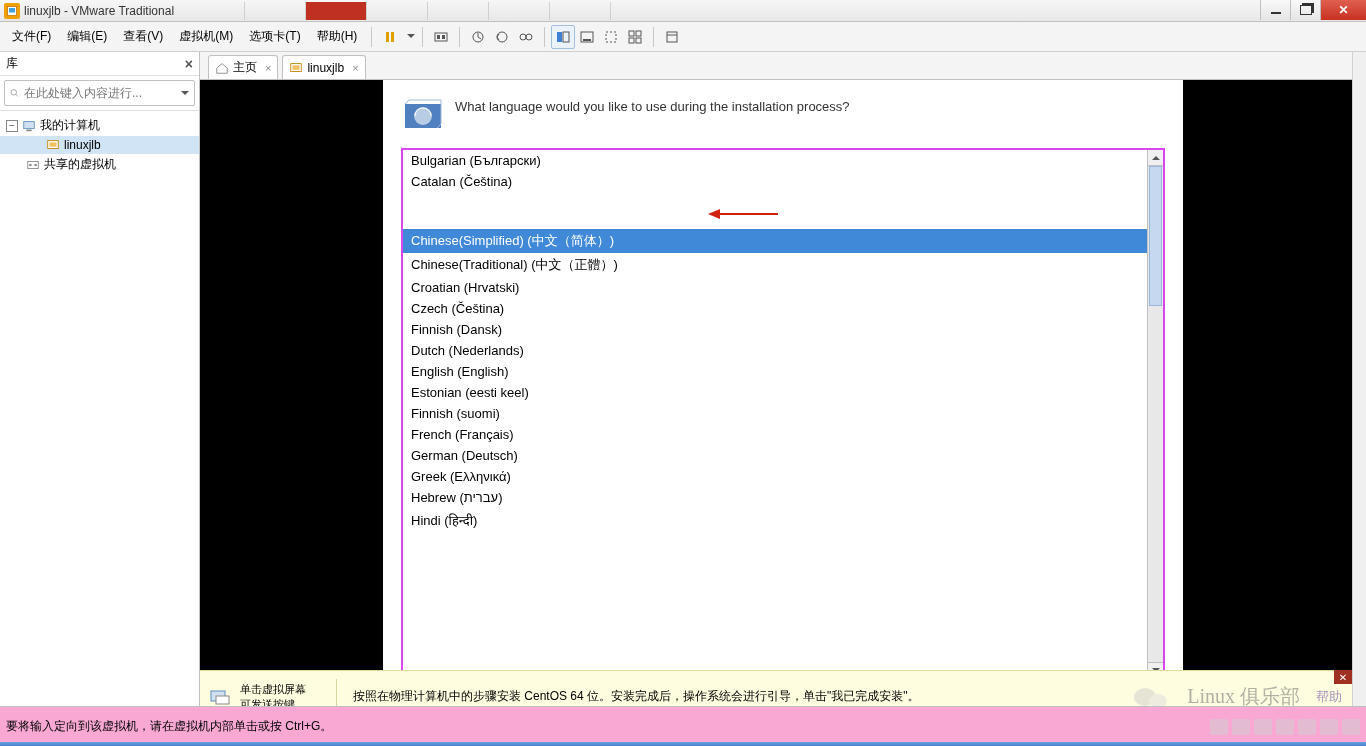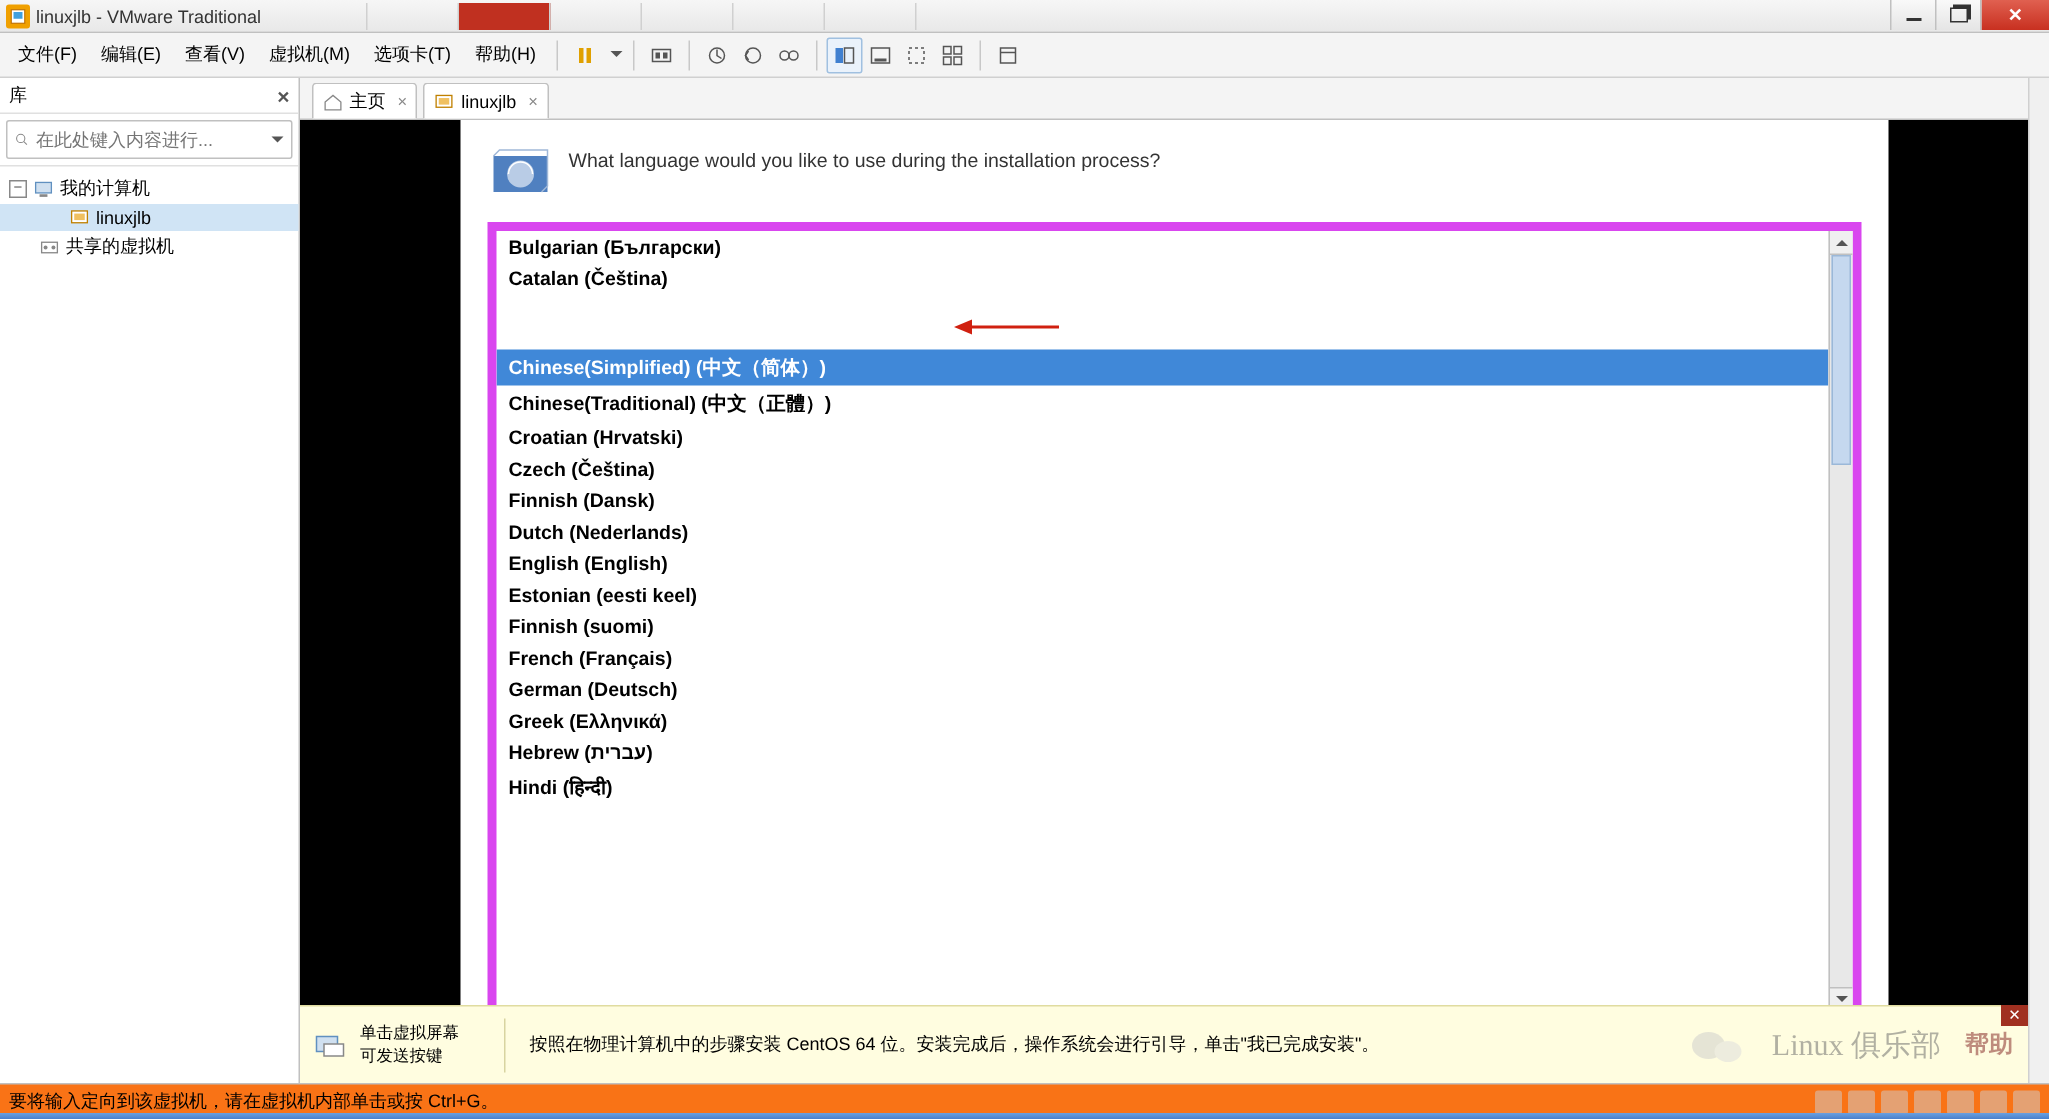--- a/index.html
+++ b/index.html
@@ -49,26 +49,26 @@
 .tree-indent { width: 16px; }
 
 
 .content { flex: 1; display: flex; flex-direction: column; background: #86efac; position: relative; }
 .tabs-row { height: 28px; background: #f4f4f4; display: flex; align-items: flex-end; padding: 0 8px; gap: 4px; border-bottom: 1px solid #c0c0c0; }
 .tab { height: 24px; background: #fff; border: 1px solid #c0c0c0; border-bottom: none; border-radius: 3px 3px 0 0; display: flex; align-items: center; padding: 0 6px; gap: 4px; font-size: 12px; }
 .tab .tab-icon { width: 14px; height: 14px; }
 .tab .tab-x { font-size: 11px; color: #888; margin-left: 4px; cursor: pointer; }
 
 .vm-viewport { flex: 1; background: #000; display: flex; justify-content: center; position: relative; }
-.installer { width: 952px; background: #fff; display: flex; flex-direction: column; }
+.installer { width: 800px; background: #fff; display: flex; flex-direction: column; }
 .installer-header { display: flex; align-items: flex-start; padding: 18px 20px 10px 20px; gap: 12px; }
 .installer-logo { width: 40px; height: 40px; }
 .installer-title { font-size: 13px; color: #333; line-height: 1.4; }
 
-.lang-list-wrap { flex: 1; margin: 0 18px 10px 18px; border: 6px solid #d946ef; display: flex; position: relative; font-weight: bold; }
+.lang-list-wrap { flex: 1; margin: 0 18px 10px 18px; border: 2px solid #d946ef; display: flex; position: relative; }
 .lang-list { flex: 1; overflow: hidden; font-size: 13px; }
 .lang-item { padding: 3px 8px; cursor: default; }
 .lang-item.selected { background: #4088d8; color: #fff; margin-top: 37px; }
 .lang-scroll { width: 16px; background: #e8e8e8; border-left: 1px solid #c0c0c0; display: flex; flex-direction: column; }
 .lang-scroll .sb-btn { height: 16px; display: flex; align-items: center; justify-content: center; background: #f0f0f0; border-bottom: 1px solid #c0c0c0; }
 .lang-scroll .sb-btn:last-child { border-top: 1px solid #c0c0c0; border-bottom: none; }
 .lang-scroll .sb-btn::before { content: ""; border: 4px solid transparent; }
 .lang-scroll .sb-btn.up::before { border-bottom-color: #555; margin-bottom: 3px; }
 .lang-scroll .sb-btn.down::before { border-top-color: #555; margin-top: 3px; }
 .lang-scroll .sb-track { flex: 1; position: relative; }
@@ -85,21 +85,21 @@
 .hint-bar { position: absolute; left: 200px; right: 14px; bottom: 24px; top: auto; height: 52px; background: #fffde0; border-top: 1px solid #e0dca0; display: flex; align-items: center; padding: 0 10px; font-size: 12px; gap: 10px; }
 .hint-icon { width: 20px; height: 16px; }
 .hint-text-block { display: flex; flex-direction: column; line-height: 1.3; font-size: 11px; width: 80px; }
 .hint-sep { width: 1px; height: 36px; background: #d8d4a0; margin: 0 6px; }
 .hint-main { flex: 1; }
 .hint-right { position: absolute; right: 10px; display: flex; align-items: center; gap: 16px; opacity: 0.5;}
 .hint-right-text { font-size: 20px; color: #666; font-family: "KaiTi", serif; }
 .hint-close { position: absolute; right: 0; top: -1px; width: 18px; height: 14px; background: #a03020; color: #fff; font-size: 10px; display: flex; align-items: center; justify-content: center; cursor: pointer; }
 
 
-.statusbar { position: absolute; left: 0; right: 0; bottom: 0; height: 24px; background: #f97316; border-top: 1px solid #c0c0c0; display: flex; align-items: center; font-size: 12px; padding: 0 6px; justify-content: space-between; }
+.statusbar { position: absolute; left: 0; right: 0; bottom: 0; height: 40px; background: #f9a8d4; border-top: 1px solid #c0c0c0; display: flex; align-items: center; font-size: 12px; padding: 0 6px; justify-content: space-between; }
 .status-icons { display: flex; gap: 4px; align-items: center; opacity: 0.5;}
 .status-icons .si { width: 18px; height: 16px; background: #d0d0d0; border-radius: 2px; }
 
 
 .outer-scroll { position: absolute; right: 0; top: 52px; bottom: 24px; width: 14px; background: #f0f0f0; border-left: 1px solid #d0d0d0; }
 
 
 .taskbar { position: absolute; left: 0; right: 0; bottom: -2px; height: 6px; background: linear-gradient(#6aa0e0,#3a70c0); }
 </style>
 </head>
@@ -351,21 +351,21 @@
     <span>可发送按键</span>
   </div>
   <div class="hint-sep"></div>
   <div class="hint-main">按照在物理计算机中的步骤安装 CentOS 64 位。安装完成后，操作系统会进行引导，单击"我已完成安装"。</div>
   <div class="hint-right">
     <svg width="40" height="30" viewBox="0 0 40 30">
         <ellipse cx="14" cy="15" rx="11" ry="9" fill="#ccc"></ellipse>
         <ellipse cx="27" cy="19" rx="9" ry="7" fill="#ddd"></ellipse>
       </svg>
     <span class="hint-right-text">Linux 俱乐部</span>
-    <span style="font-size:16px;color:#7f1d1d;font-weight:bold;">帮助</span>
+    <span style="font-size:13px;color:#4c1d95;">帮助</span>
   </div>
   <div class="hint-close">✕</div>
 </div>
 
 <div class="statusbar">
   <span>要将输入定向到该虚拟机，请在虚拟机内部单击或按 Ctrl+G。</span>
   <div class="status-icons">
     <div class="si"></div>
     <div class="si"></div>
     <div class="si"></div>

